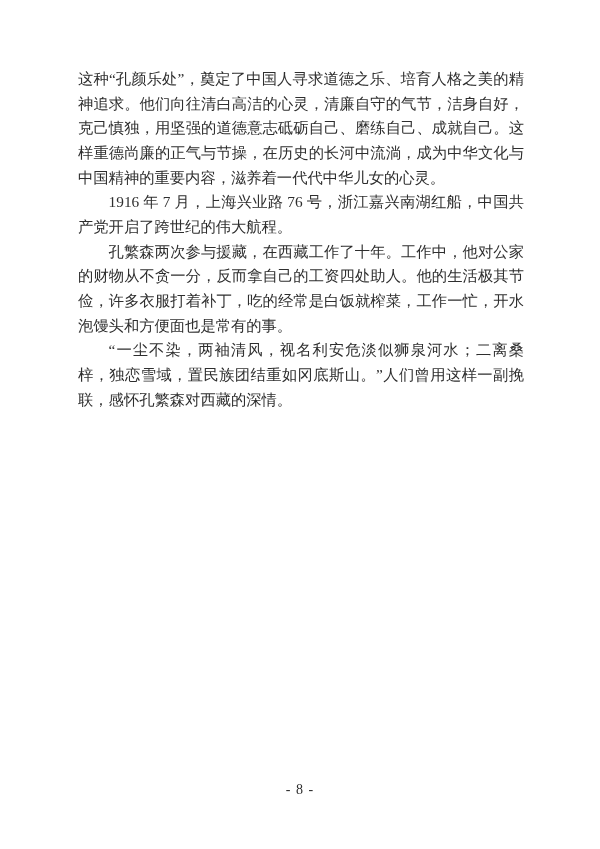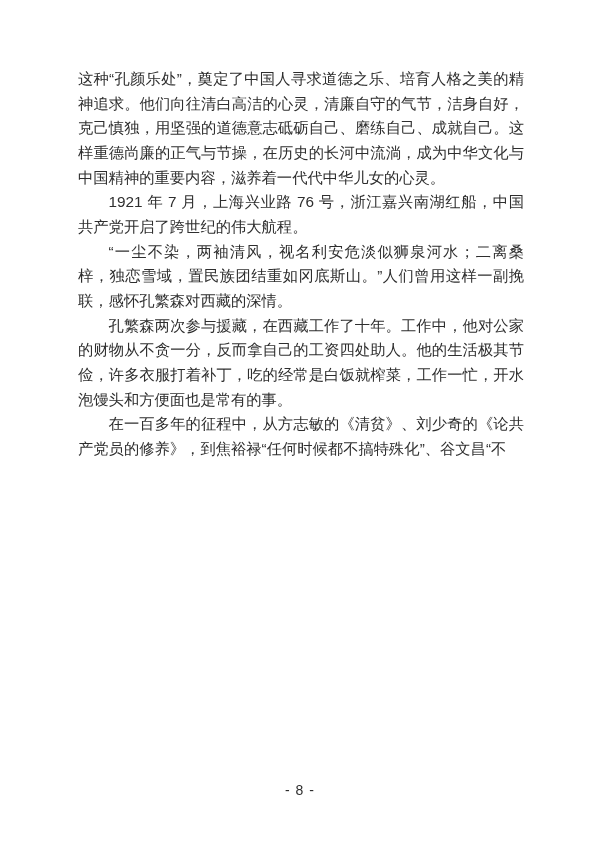--- a/index.html
+++ b/index.html
@@ -6,21 +6,21 @@
     margin: 0;
     padding: 0;
     background: #ffffff;
   }
   .page {
     position: relative;
     width: 600px;
     height: 849px;
     background: #ffffff;
     overflow: hidden;
-    font-family: Liberation Sans, sans-serif;
+    font-family: Liberation Serif, serif;
   }
   .content {
     position: absolute;
     left: 78px;
     top: 67px;
     width: 446px;
     color: #2e2e2e;
     font-size: 15.3px;
     line-height: 24.65px;
     text-align: justify;
@@ -44,19 +44,18 @@
     color: #2e2e2e;
     letter-spacing: 1px;
   }
 </style>
 </head>
 <body>
 
 <div class="page">
   <div class="content">
     <p>这种“孔颜乐处”，奠定了中国人寻求道德之乐、培育人格之美的精神追求。他们向往清白高洁的心灵，清廉自守的气节，洁身自好，克己慎独，用坚强的道德意志砥砺自己、磨练自己、成就自己。这样重德尚廉的正气与节操，在历史的长河中流淌，成为中华文化与中国精神的重要内容，滋养着一代代中华儿女的心灵。</p>
-    <p class="indent">1921 年 7 月，上海兴业路 76 号，浙江嘉兴南湖红船，中国共产党开启了跨世纪的伟大航程。</p>
+    <p class="indent">1916 年 7 月，上海兴业路 76 号，浙江嘉兴南湖红船，中国共产党开启了跨世纪的伟大航程。</p>
+    <p class="indent">孔繁森两次参与援藏，在西藏工作了十年。工作中，他对公家的财物从不贪一分，反而拿自己的工资四处助人。他的生活极其节俭，许多衣服打着补丁，吃的经常是白饭就榨菜，工作一忙，开水泡馒头和方便面也是常有的事。</p>
     <p class="indent">“一尘不染，两袖清风，视名利安危淡似狮泉河水；二离桑梓，独恋雪域，置民族团结重如冈底斯山。”人们曾用这样一副挽联，感怀孔繁森对西藏的深情。</p>
-    <p class="indent">孔繁森两次参与援藏，在西藏工作了十年。工作中，他对公家的财物从不贪一分，反而拿自己的工资四处助人。他的生活极其节俭，许多衣服打着补丁，吃的经常是白饭就榨菜，工作一忙，开水泡馒头和方便面也是常有的事。</p>
-    <p class="indent">在一百多年的征程中，从方志敏的《清贫》、刘少奇的《论共产党员的修养》，到焦裕禄“任何时候都不搞特殊化”、谷文昌“不</p>
   </div>
   <div class="page-number">- 8 -</div>
 </div>
 
 </body></html>

